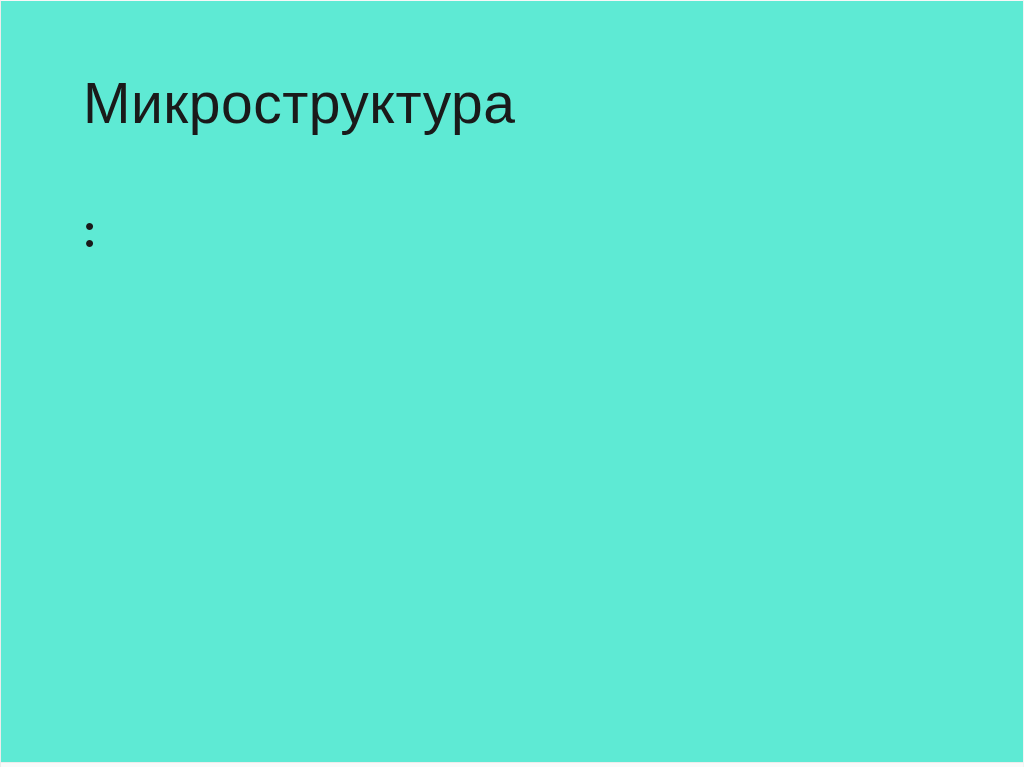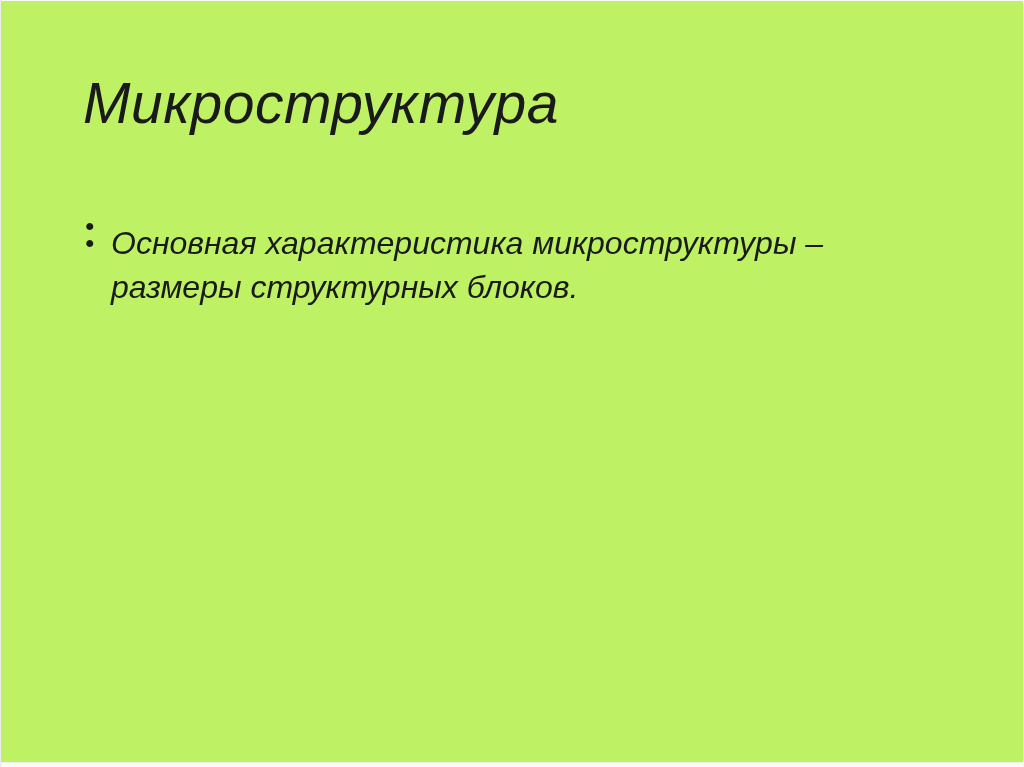--- a/index.html
+++ b/index.html
@@ -4,28 +4,27 @@
 <style>
   html, body {
     margin: 0;
     padding: 0;
     background: #ffffff;
   }
   .slide {
     position: relative;
     width: 1024px;
     height: 767px;
-    background: #bef264;
+    background: #5eead4;
     box-sizing: border-box;
     border-left: 1px solid #ececec;
     border-right: 1px solid #f4f4f4;
     border-top: 1px solid #f7f7f7;
     overflow: hidden;
     font-family: "Liberation Sans", "DejaVu Sans", sans-serif;
-    font-style: italic;
   }
   .slide-bottom-edge {
     position: absolute;
     left: 0;
     right: 0;
     bottom: 0;
     height: 4px;
     background: #fafafa;
     border-top: 1px solid #ededed;
   }
@@ -68,18 +67,17 @@
   }
 </style>
 </head>
 <body>
 
 <div class="slide">
   <h1 class="slide-title">Микроструктура</h1>
 
   <ul class="bullet-list">
       <li class="bullet-item"><span class="bullet-marker">•</span></li>
-      <li class="bullet-item"><span class="bullet-marker">•</span><span>Основная характеристика микроструктуры –
-размеры структурных блоков.</span></li>
+      <li class="bullet-item"><span class="bullet-marker">•</span></li>
     </ul>
 
   <div class="slide-bottom-edge"></div>
 </div>
 
 </body></html>

